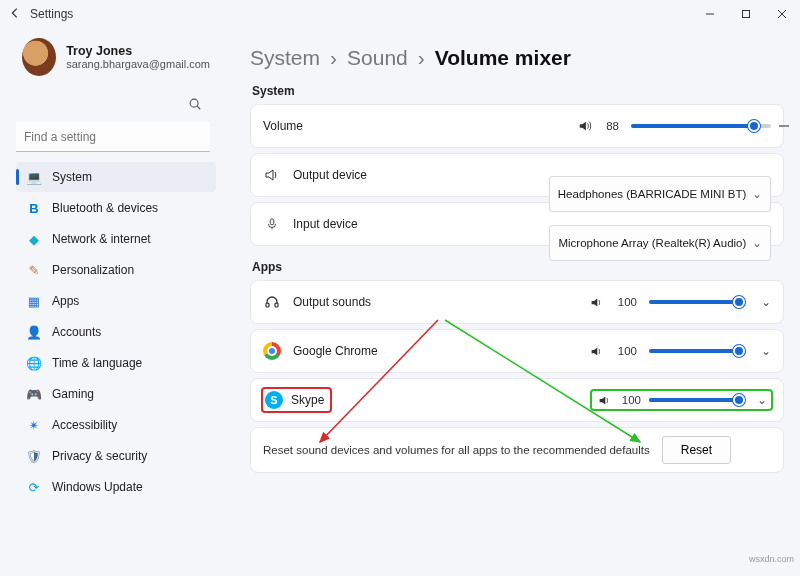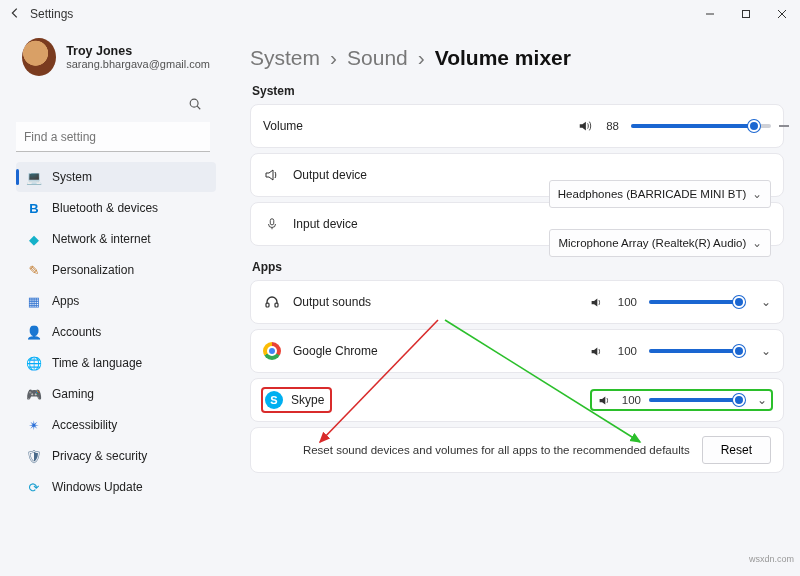--- a/index.html
+++ b/index.html
@@ -32,36 +32,36 @@
 .breadcrumb { display: flex; align-items: center; gap: 10px; font-size: 21px; color: #777; margin-bottom: 14px; }
 .breadcrumb .crumb { cursor: default; }
 .breadcrumb .current { color: #111; font-weight: 600; }
 .section-label { font-size: 12px; font-weight: 600; color: #222; margin: 4px 0 6px 2px; }
 .card { background: #fff; border: 1px solid #e7e7ec; border-radius: 8px; display: flex; align-items: center; height: 44px; padding: 0 12px; margin-bottom: 5px; gap: 12px; }
 .card .lead { display: flex; align-items: center; gap: 12px; flex: 0 0 auto; }
 .card .lead-icon { width: 18px; display:flex; justify-content:center; color:#333; }
 .card .label { font-size: 12px; color: #222; }
 .card .spacer { flex: 1; }
 .card .val { font-size: 11.5px; color: #333; }
-.select { border: 1px solid #d9d9de; border-radius: 3px; height: 28px; padding: 0 8px; display: flex; align-items: center; gap: 6px; font-size: 11.5px; background:#fdfdfe;margin-top:37px; }
+.select { border: 1px solid #d9d9de; border-radius: 3px; height: 36px; padding: 0 8px; display: flex; align-items: center; gap: 6px; font-size: 11.5px; background:#fdfdfe;margin-top:37px; }
 .select .chev { color:#555; }
 .slider-wrap { display: flex; align-items: center; gap: 8px; }
 .slider { position: relative; width: 140px; height: 4px; background: #cfd1d7; border-radius: 2px; }
 .slider .fill { position: absolute; left:0; top:0; bottom:0; background:#1a66d1; border-radius:2px; }
 .slider .thumb { position:absolute; top:50%; width:12px; height:12px; background:#1a66d1; border:2px solid #fff; border-radius:50%; transform:translate(-50%,-50%); box-shadow:0 0 0 1px #1a66d1; }
 .slider .tail { position:absolute; right:-18px; top:1px; width:10px; height:2px; background:#8c8c93; }
 .app-row .slider { width: 90px; }
 .app-row .expand { margin-left: 10px; color:#555; }
 .app-ico { width:18px; height:18px; border-radius:3px; display:flex; align-items:center; justify-content:center; font-size:12px; }
 .app-ico.headphones { color:#333; }
 .app-ico.chrome { background: conic-gradient(#ea4335 0 120deg,#34a853 120deg 240deg,#fbbc05 240deg 360deg); border-radius:50%; position:relative; }
 .app-ico.chrome::after { content:''; position:absolute; inset:4px; background:#fff; border-radius:50%; }
 .app-ico.chrome::before { content:''; position:absolute; inset:6px; background:#4285f4; border-radius:50%; z-index:1; }
 .app-ico.skype { background:#00aff0; color:#fff; border-radius:50%; font-weight:bold; font-size:11px; }
-.reset-card { justify-content: flex-end; height: 46px; }
+.reset-card { justify-content: flex-start; height: 46px; }
 .reset-card .reset-text { font-size: 11.5px; color: #333; }
 .reset-btn { border:1px solid #cfcfd4; background:#fdfdfe; height:28px; padding:0 18px; border-radius:3px; font-size:12px; }
 .highlight-red { box-shadow: 0 0 0 2px #d92b2b; border-radius:2px; padding:2px 6px 2px 2px; display:inline-flex; align-items:center; gap:8px; }
 .highlight-green { box-shadow: 0 0 0 2px #2bbf2b; border-radius:2px; padding:2px 4px; display:inline-flex; align-items:center; gap:8px; }
 .annot-svg { position:absolute; top:0; left:0; pointer-events:none; }
 .watermark { position:absolute; right:6px; bottom:12px; font-size:9px; color:#999; }
 </style>
 </head>
 <body>
 

